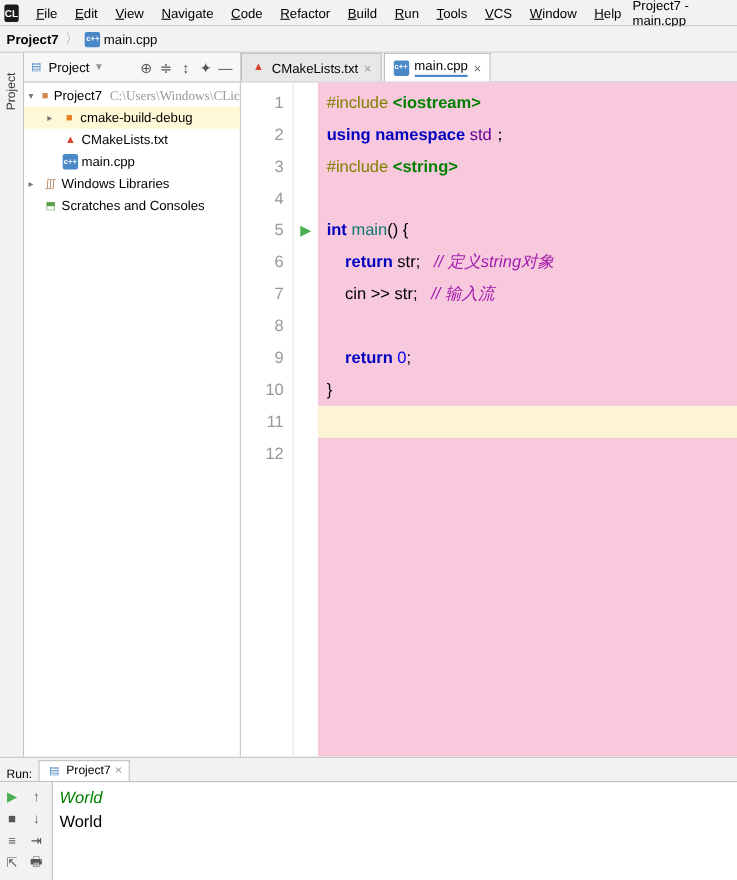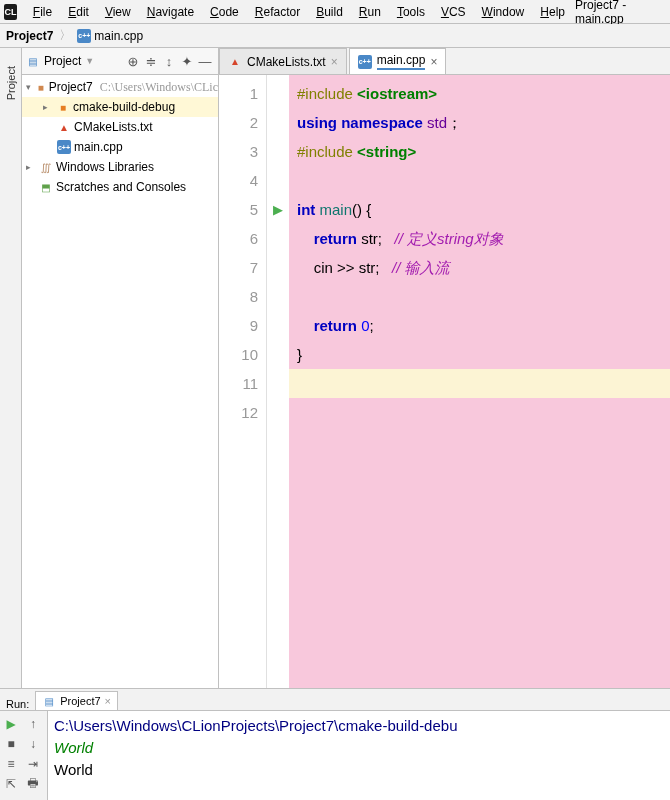--- a/index.html
+++ b/index.html
@@ -226,18 +226,17 @@
       <div class="btnrow">
         <span class="bbtn">≡</span>
         <span class="bbtn">⇥</span>
       </div>
       <div class="btnrow">
         <span class="bbtn">⇱</span>
         <span class="bbtn">🖶</span>
       </div>
     </div>
     <div class="console" id="console">
-      <div class="cline path">C:\Users\Windows\CLionProjects\Project7\cmake-build-debu</div>
         <div class="cline input">World</div>
         <div class="cline ">World</div>
     </div>
   </div>
 </div>
 
 </body></html>

